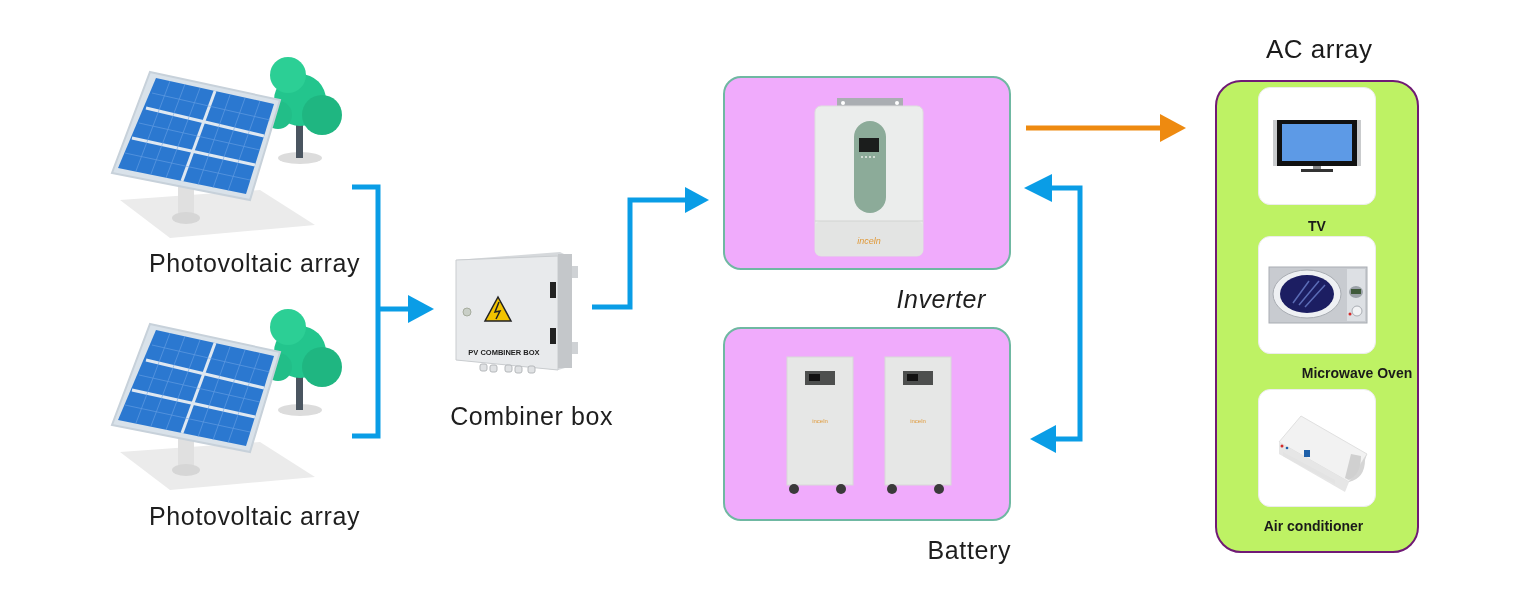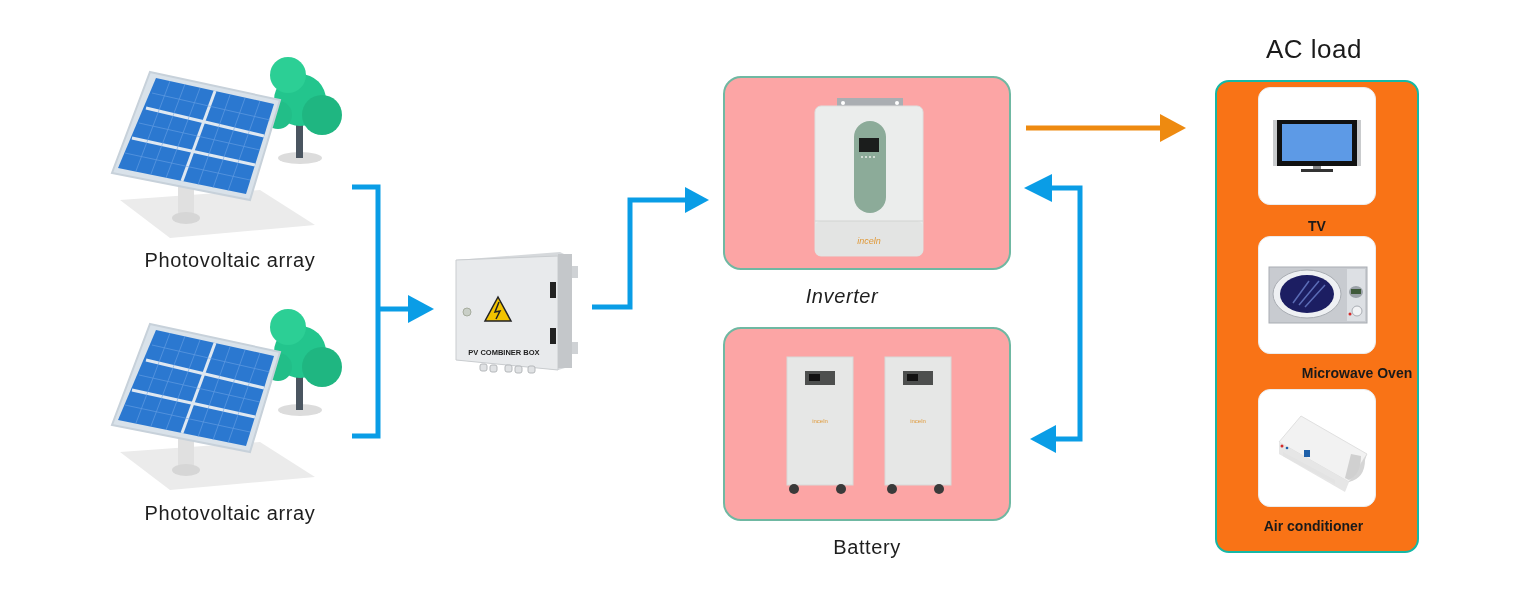--- a/index.html
+++ b/index.html
@@ -1,20 +1,20 @@
 <!DOCTYPE html>
 <html><head>
 <meta charset="utf-8">
 <style>
   html, body { margin:0; padding:0; background:#ffffff; }
   body { width:1520px; height:603px; position:relative; overflow:hidden; font-family:"Liberation Sans", "DejaVu Sans", sans-serif; color:#1a1a1a; }
   .abs { position:absolute; }
-  .label { position:absolute; font-size:20px; letter-spacing:0.6px; text-align:center; white-space:nowrap; color:#1e1e1e; }
-  .card { position:absolute; border:2px solid #6fb8a2; border-radius:18px; background:#fca5a5; box-sizing:border-box; }
-  .acpanel { position:absolute; border:2px solid #14b8a6; border-radius:14px; background:#f97316; box-sizing:border-box; }
+  .label { position:absolute; font-size:25px; letter-spacing:0.6px; text-align:right; white-space:nowrap; color:#1e1e1e; }
+  .card { position:absolute; border:2px solid #6fb8a2; border-radius:18px; background:#f0abfc; box-sizing:border-box; }
+  .acpanel { position:absolute; border:2px solid #701a75; border-radius:26px; background:#bef264; box-sizing:border-box; }
   .acitem { position:absolute; border:1px solid #ececec; border-radius:12px; background:#fff; box-sizing:border-box; }
   .aclabel { position:absolute; font-size:14px; font-weight:bold; text-align:center; white-space:nowrap; color:#1a1a1a; }
   .title { position:absolute; font-size:26px; letter-spacing:0.5px; color:#1a1a1a; }
   svg { position:absolute; overflow:visible; }
 </style>
 </head>
 <body>
 
 <div class="abs" style="left:100px;top:60px;width:260px;height:220px;">
   <svg width="260" height="220" viewBox="0 0 260 220">
@@ -102,20 +102,21 @@
     <path d="M49,58 L45,68 L50,67 L46,75" stroke="#222" stroke-width="1.5" fill="none"></path>
     <text x="54" y="111" font-size="7.5" font-weight="bold" text-anchor="middle" fill="#222">PV COMBINER BOX</text>
     <g fill="#e0e2e4" stroke="#b5b8bb">
       <rect x="30" y="120" width="7" height="7" rx="2"></rect>
         <rect x="40" y="121" width="7" height="7" rx="2"></rect>
       <rect x="55" y="121" width="7" height="7" rx="2"></rect>
         <rect x="65" y="122" width="7" height="7" rx="2"></rect>
       <rect x="78" y="122" width="7" height="7" rx="2"></rect>
     </g>
   </svg>
+  <div class="label" style="left:-12px;top:158px;width:175px;">Combiner box</div>
 </div>
 
 <svg style="left:590px;top:185px;" width="125" height="125">
   <polyline points="2,122 40,122 40,15 100,15" fill="none" stroke="#0a9de6" stroke-width="5"></polyline>
   <polygon points="95,2 119,15 95,28" fill="#0a9de6"></polygon>
 </svg>
 
 <div class="card" style="left:723px;top:76px;width:288px;height:194px;">
   <svg style="left:88px;top:18px;" width="112" height="162" viewBox="0 0 112 162">
     <rect x="24" y="2" width="66" height="10" fill="#aaaeb2"></rect>
@@ -163,21 +164,21 @@
   <line x1="2" y1="16" x2="140" y2="16" stroke="#ee8a10" stroke-width="5"></line>
   <polygon points="136,2 162,16 136,30" fill="#ee8a10"></polygon>
 </svg>
 
 <svg style="left:1020px;top:172px;" width="65" height="285">
   <polyline points="25,16 60,16 60,267 28,267" fill="none" stroke="#0a9de6" stroke-width="5"></polyline>
   <polygon points="32,2 4,16 32,30" fill="#0a9de6"></polygon>
   <polygon points="36,253 10,267 36,281" fill="#0a9de6"></polygon>
 </svg>
 
-<div class="title" style="left:1266px;top:34px;">AC load</div>
+<div class="title" style="left:1266px;top:34px;">AC array</div>
 <div class="acpanel" style="left:1215px;top:80px;width:204px;height:473px;">
 
   <div class="acitem" style="left:41px;top:5px;width:118px;height:118px;">
     <svg style="left:14px;top:32px;" width="88" height="52" viewBox="0 0 88 52">
       <rect x="0" y="0" width="88" height="46" fill="#c9cbcd"></rect>
       <rect x="4" y="0" width="80" height="46" fill="#111"></rect>
       <rect x="9" y="4" width="70" height="37" fill="#5d9ae6"></rect>
       <rect x="40" y="46" width="8" height="3" fill="#888"></rect>
       <rect x="28" y="49" width="32" height="3" fill="#333"></rect>
     </svg>

